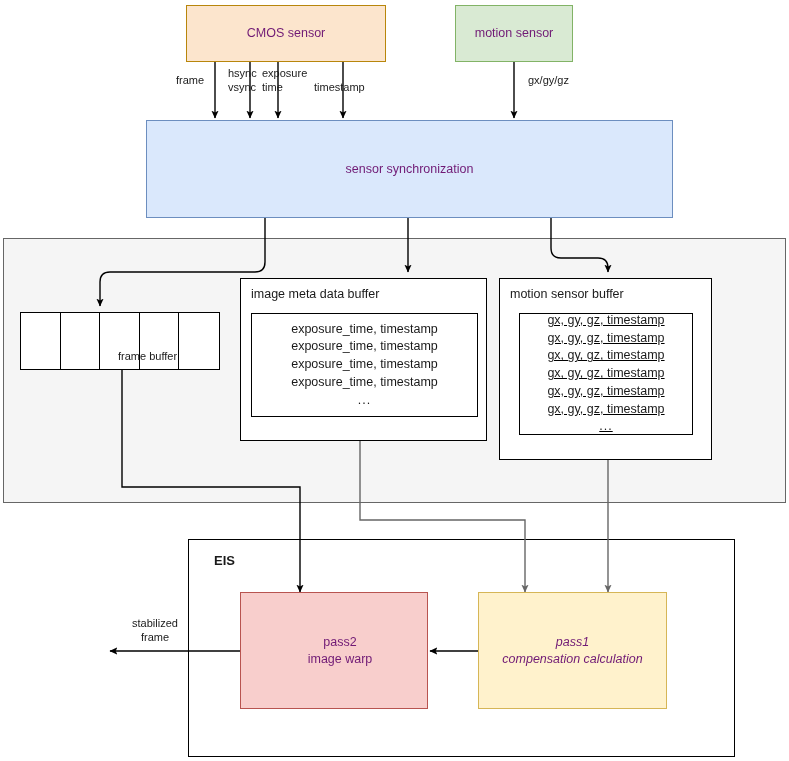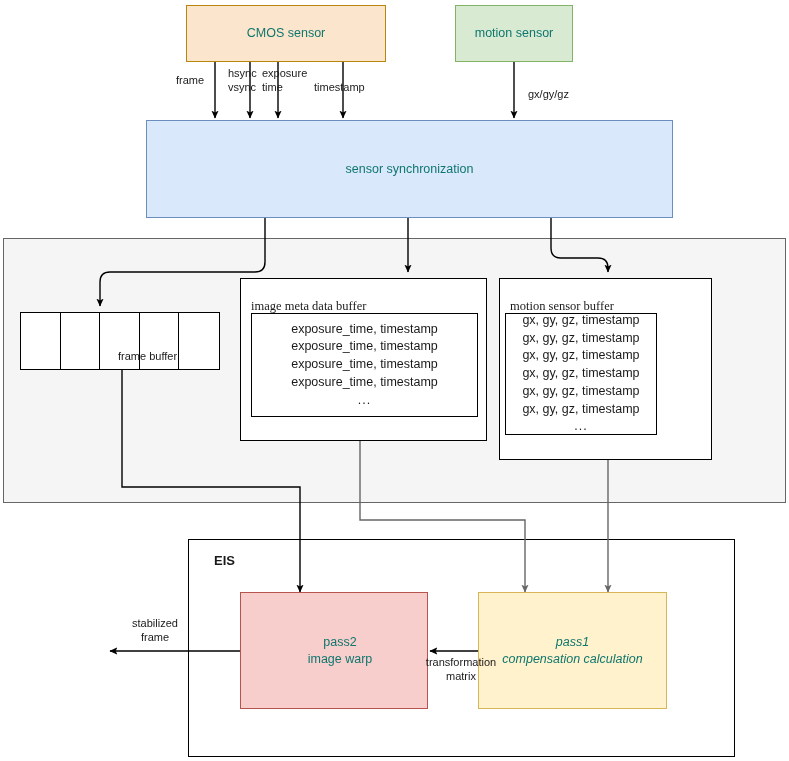--- a/index.html
+++ b/index.html
@@ -19,21 +19,21 @@
     overflow: hidden;
   }
   .box {
     position: absolute;
     box-sizing: border-box;
     display: flex;
     align-items: center;
     justify-content: center;
     text-align: center;
     font-size: 12.5px;
-    color: #0f766e;
+    color: #701a75;
     line-height: 1.35;
   }
   .group {
     position: absolute;
     box-sizing: border-box;
   }
   .label {
     position: absolute;
     font-size: 11px;
     color: #1a1a1a;
@@ -60,25 +60,24 @@
 
   .buffer-outer {
     position: absolute;
     box-sizing: border-box;
     border: 1.4px solid #000000;
     background: #ffffff;
   }
   .buffer-title {
     position: absolute;
     left: 10px;
-    top: 20px;
+    top: 8px;
     font-size: 12.5px;
     color: #1a1a1a;
     white-space: pre;
-    font-family: Liberation Serif, serif;
   }
   .buffer-inner {
     position: absolute;
     box-sizing: border-box;
     border: 1.4px solid #000000;
     background: #ffffff;
     display: flex;
     flex-direction: column;
     align-items: center;
     justify-content: center;
@@ -151,21 +150,21 @@
   <div class="box" style="left:186px; top:5px; width:200px; height:57px; background:#fce5cd; border:1.4px solid #b8860b;">CMOS sensor</div>
 
   <div class="box" style="left:455px; top:5px; width:118px; height:57px; background:#d9ead3; border:1.4px solid #82b366;">motion sensor</div>
 
   <div class="label" style="left:176px; top:73px;">frame</div>
   <div class="label" style="left:228px; top:66px;">hsync
 vsync</div>
   <div class="label" style="left:262px; top:66px;">exposure
 time</div>
   <div class="label" style="left:314px; top:80px;">timestamp</div>
-  <div class="label" style="left:528px; top:73px;margin-top:14px;">gx/gy/gz</div>
+  <div class="label" style="left:528px; top:73px;">gx/gy/gz</div>
 
   <div class="box" style="left:146px; top:120px; width:527px; height:98px; background:#dae8fc; border:1.4px solid #6c8ebf;">sensor  synchronization</div>
 
   <div class="cell-grid" style="left:20px; top:312px; width:200px; height:58px;">
     <div class="cell" style="width:20%;"></div>
     <div class="cell" style="width:20%;"></div>
     <div class="cell" style="width:20%;"></div>
     <div class="cell" style="width:20%;"></div>
     <div class="cell" style="width:20%;"></div>
   </div>
@@ -177,36 +176,34 @@
       <div class="line">exposure_time, timestamp</div>
       <div class="line">exposure_time, timestamp</div>
       <div class="line">exposure_time, timestamp</div>
       <div class="line">exposure_time, timestamp</div>
       <div class="line dots">...</div>
     </div>
   </div>
 
   <div class="buffer-outer" style="left:499px; top:278px; width:213px; height:182px;">
     <div class="buffer-title">motion sensor buffer</div>
-    <div class="buffer-inner" style="left:5px; top:34px; width:152px; height:122px;">
+    <div class="buffer-inner" style="left:19px; top:34px; width:174px; height:122px;text-decoration:underline;">
       <div class="line">gx, gy, gz, timestamp</div>
       <div class="line">gx, gy, gz, timestamp</div>
       <div class="line">gx, gy, gz, timestamp</div>
       <div class="line">gx, gy, gz, timestamp</div>
       <div class="line">gx, gy, gz, timestamp</div>
       <div class="line">gx, gy, gz, timestamp</div>
       <div class="line dots">...</div>
     </div>
   </div>
 
   <div class="box" style="left:240px; top:592px; width:188px; height:117px; background:#f8cecc; border:1.4px solid #b85450; white-space:pre-line;padding-left:12px;">pass2
 image warp</div>
 
   <div class="box" style="left:478px; top:592px; width:189px; height:117px; background:#fff2cc; border:1.4px solid #d6b656; white-space:pre-line;font-style:italic;">pass1
 compensation  calculation</div>
 
-  <div class="label" style="left:415px; top:655px; text-align:center; width:92px;">transformation
-matrix</div>
 
   <div class="label" style="left:120px; top:616px; text-align:center; width:70px;">stabilized
 frame</div>
 
 </div>
 
 </body></html>

